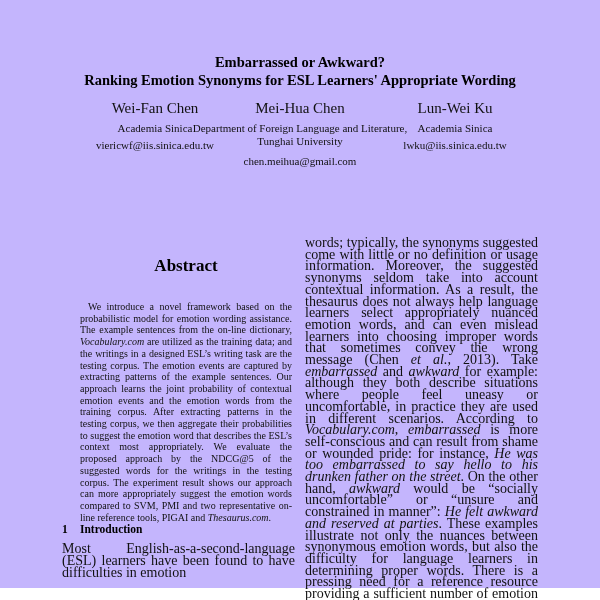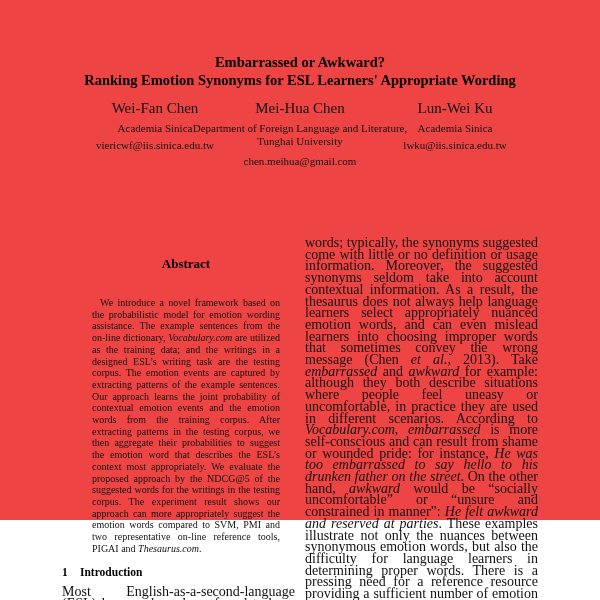--- a/index.html
+++ b/index.html
@@ -6,22 +6,22 @@
     margin: 0;
     padding: 0;
     width: 600px;
     height: 600px;
     background: #ffffff;
     overflow: hidden;
   }
   .paper {
     position: relative;
     width: 600px;
-    height: 520px;
-    background: #ef4444;
+    height: 588px;
+    background: #c4b5fd;
     color: #111;
     font-family: "Liberation Serif", "DejaVu Serif", serif;
   }
   .title-block {
     padding-top: 53px;
     text-align: center;
     font-weight: bold;
     font-size: 14.5px;
     line-height: 18px;
     color: #000;
@@ -54,26 +54,26 @@
     gap: 10px;
     margin-top: 43px;
   }
   .col { width: 233px; }
   .abstract-wrap {
     margin: 19px 3px 0 18px;
   }
   .abstract-heading {
     text-align: center;
     font-weight: bold;
-    font-size: 13px;
+    font-size: 17px;
     margin-bottom: 25px;
     color: #000;
   }
   p.abstract-text {
-    margin: 12px;
+    margin: 0;
     font-size: 10px;
     line-height: 11.7px;
     text-align: justify;
     text-indent: 8px;
   }
   .section-heading {
     font-weight: bold;
     font-size: 11.5px;
     color: #000;
   }

